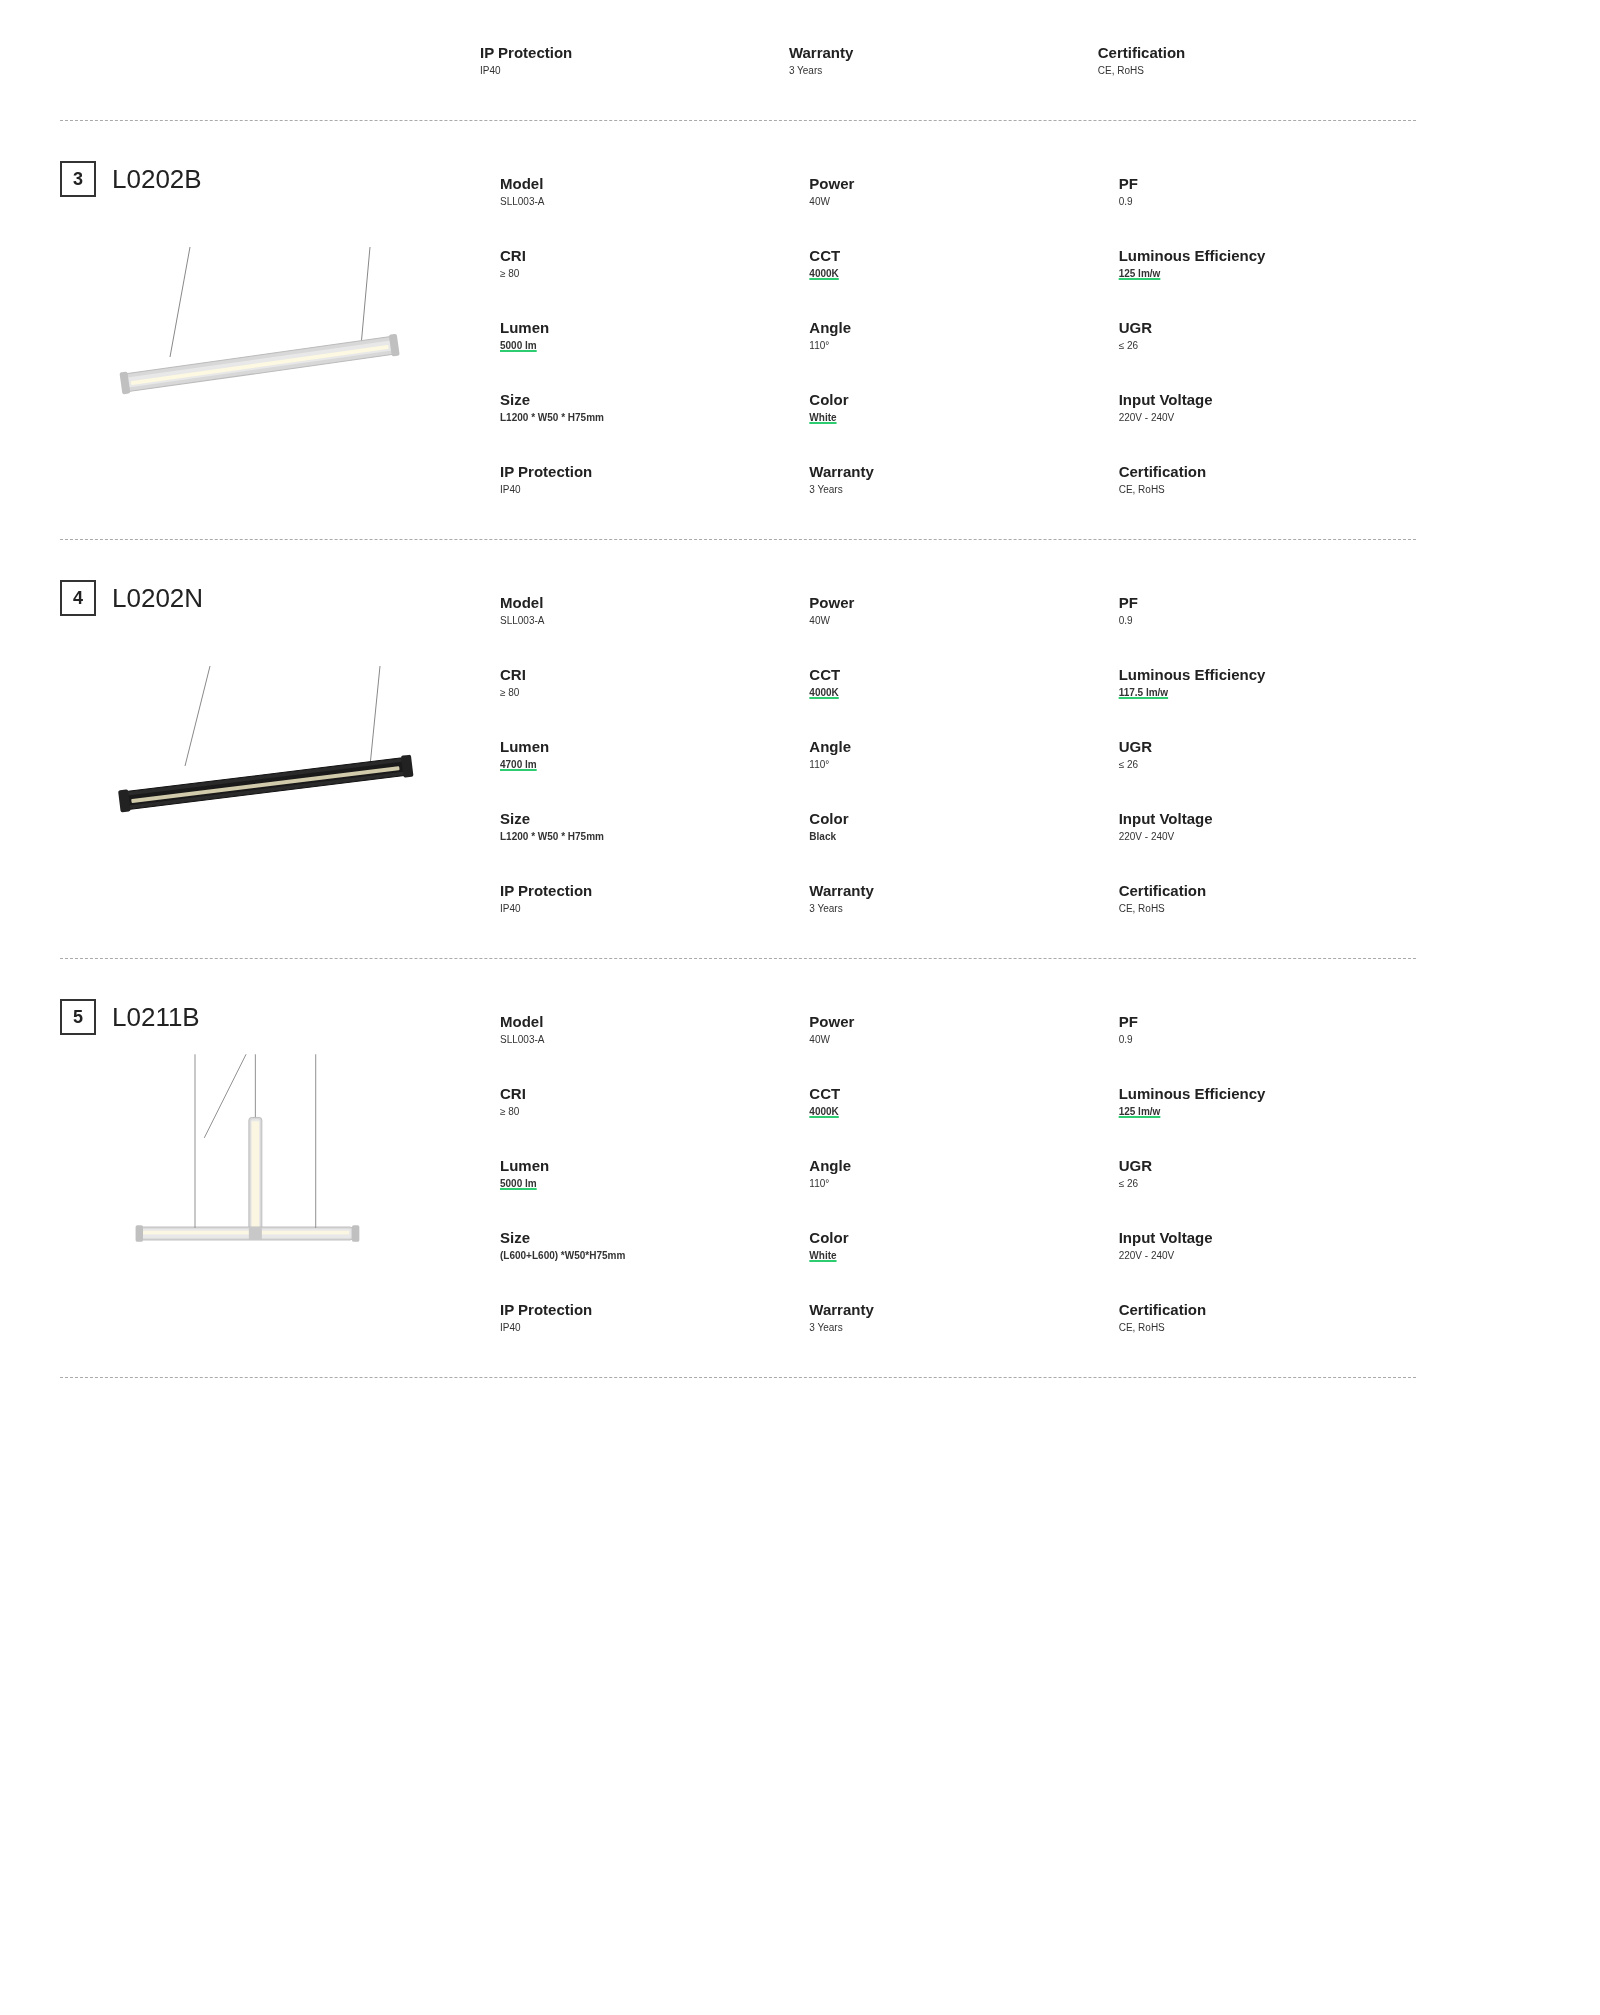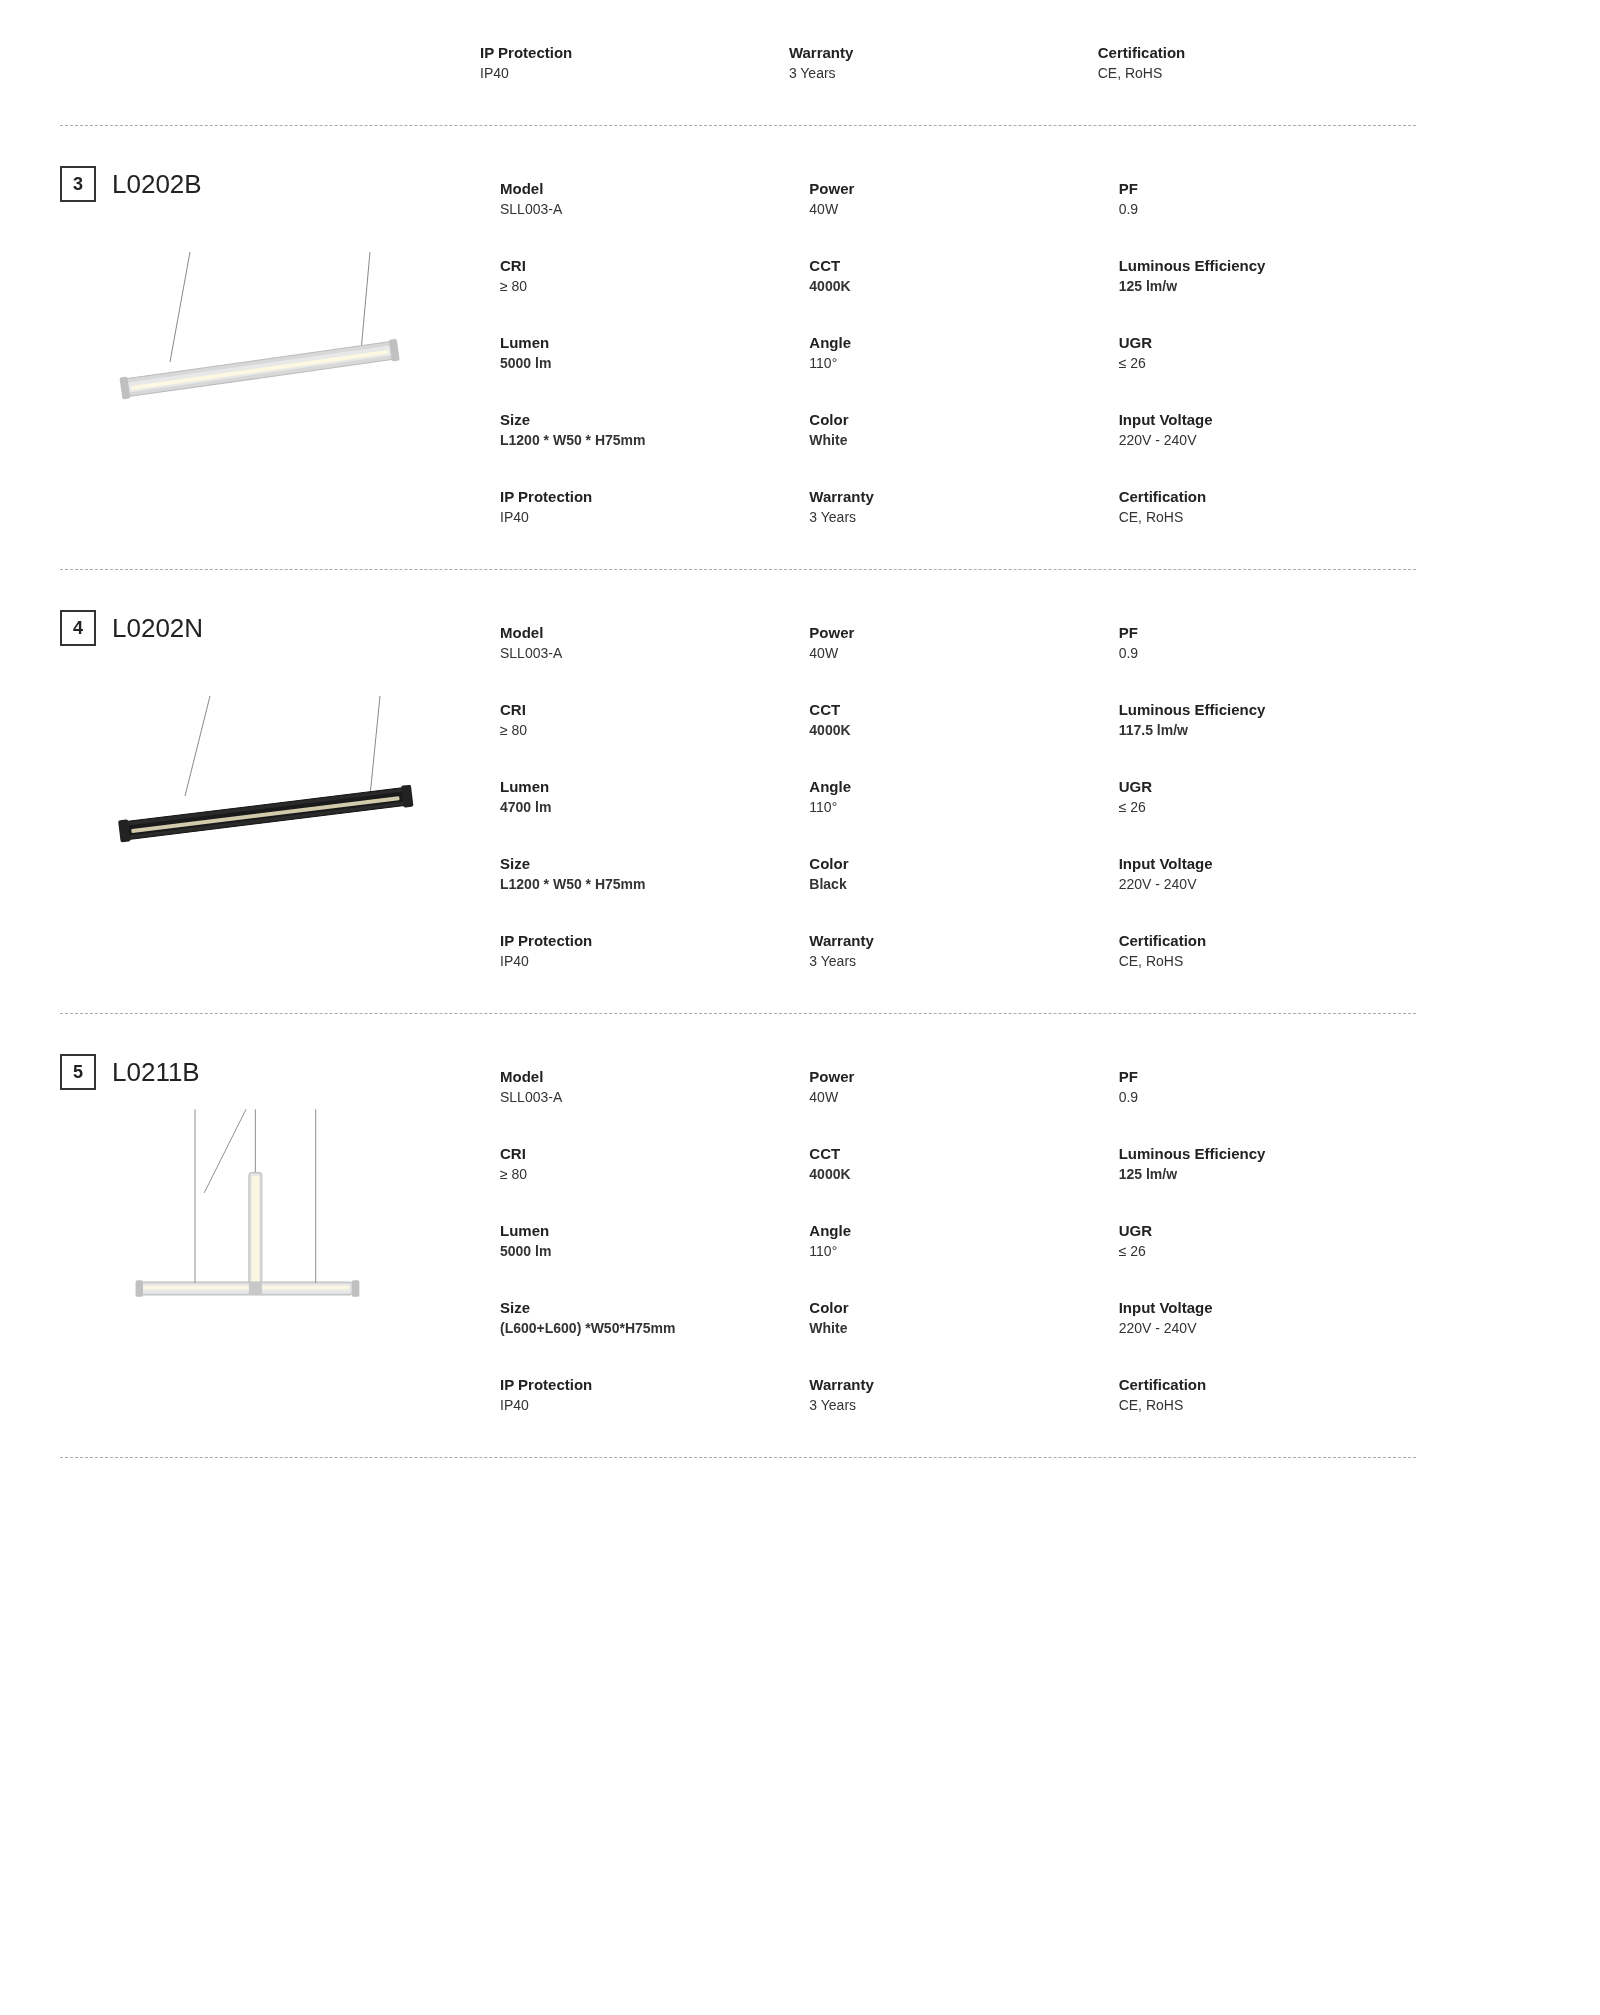--- a/index.html
+++ b/index.html
@@ -93,26 +93,27 @@
     }
 
     .spec-label {
       font-size: 15px;
       font-weight: 700;
       color: #222;
       margin-bottom: 4px;
     }
 
     .spec-value {
-      font-size: 14px;
+      font-size: 10px;
       color: #333;
       font-weight: 400;
     }
 
     .spec-value.underline-green {
+      text-decoration: underline;
       text-decoration-color: #2ecc71;
       text-decoration-thickness: 2px;
       font-weight: 700;
     }
 
     .spec-value.bold {
       font-weight: 700;
     }
   </style>
 </head>

